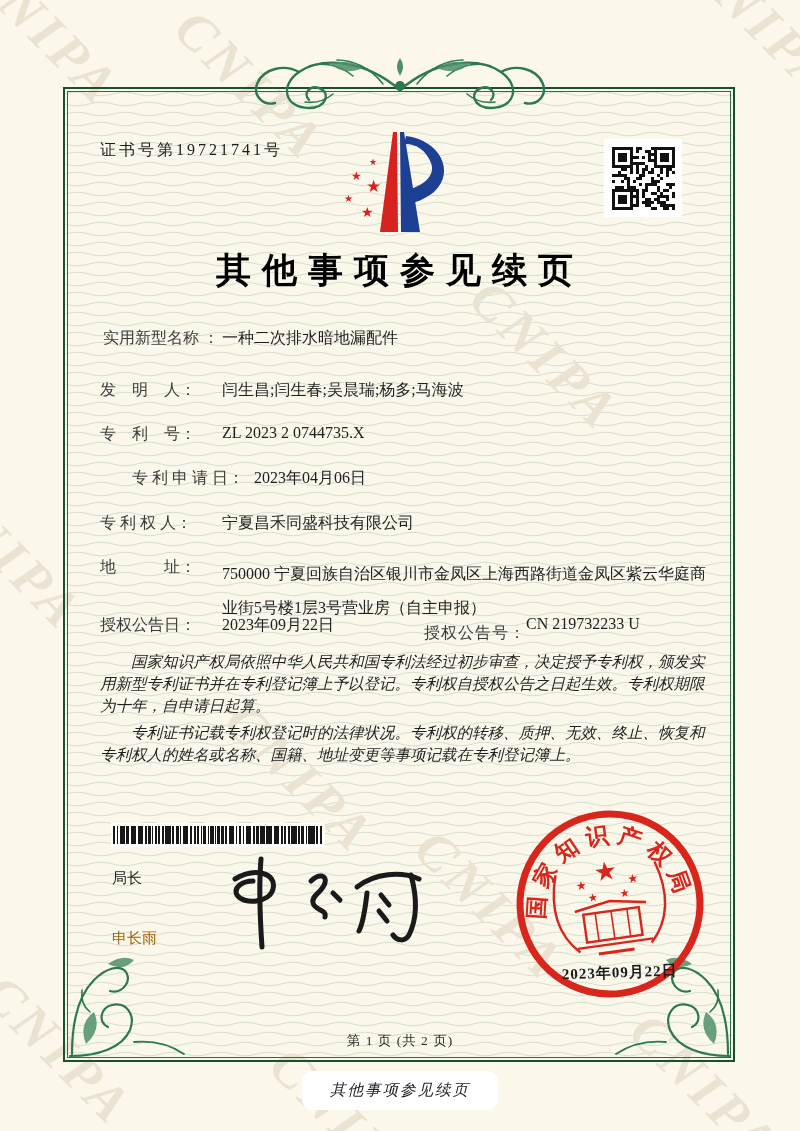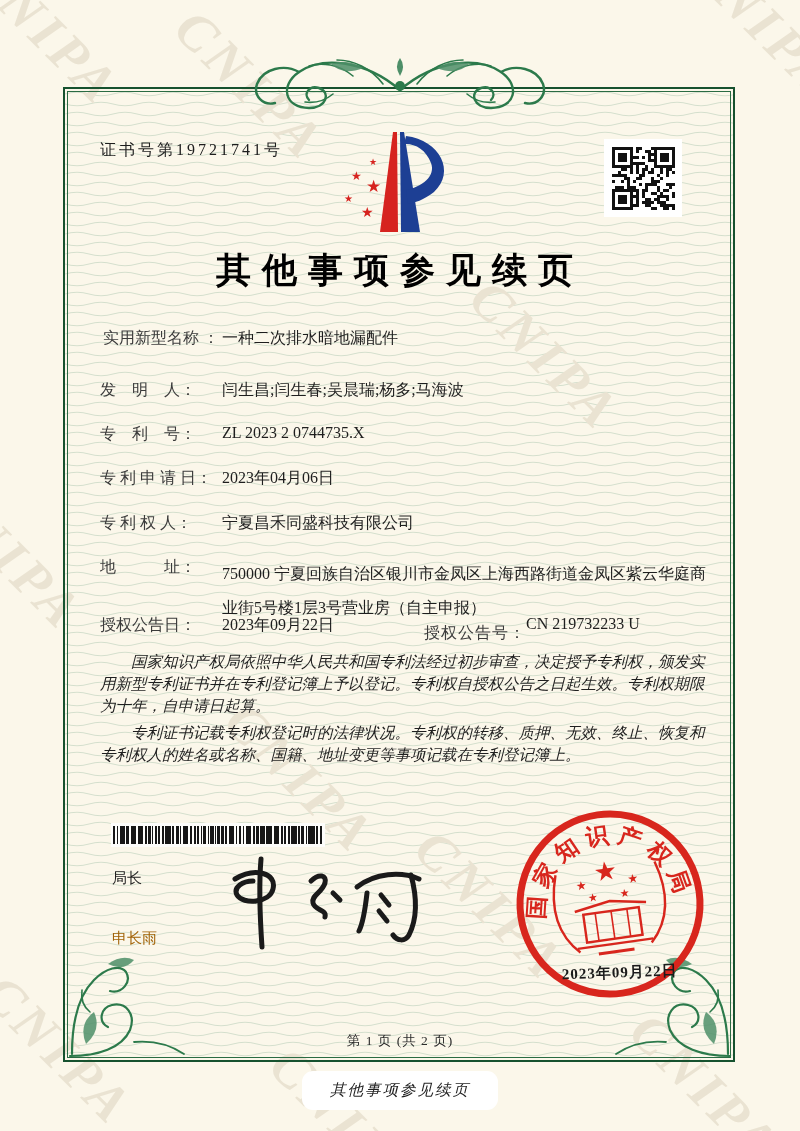--- a/index.html
+++ b/index.html
@@ -35,21 +35,21 @@
   .qr { position:absolute; left:604px; top:139px; width:78px; height:78px; background:#fff; z-index:3; display:flex; align-items:center; justify-content:center; }
   .title { position:absolute; left:0; width:100%; top:247px; z-index:3; text-align:center;
            font-size:35px; font-weight:700; letter-spacing:11px; color:#000; }
   
   .row { position:absolute; left:100px; z-index:3; display:flex; font-size:16px; color:#222; }
   .row .lbl { flex:0 0 122px; white-space:pre; color:#3b3b3b; }
   .row .val { color:#1e1e1e; }
   .r-name   { top:328px;text-align:center; }
   .r-inv    { top:380px; }
   .r-pat    { top:424px; }
-  .r-fil    { top:468px; }
+  .r-fil    { top:468px;margin-left:32px; }
   .r-own    { top:513px; }
   .r-addr   { top:557px; }
   .r-addr .val { width:492px; line-height:34px; }
   .r-grant  { top:615px; }
   .r-grant .val1 { flex:0 0 202px; }
   .r-grant .lbl2 { flex:0 0 100px; white-space:pre; color:#3b3b3b; letter-spacing:1px;margin-top:8px; }
   
   .paras { position:absolute; left:100px; top:651px; width:612px; z-index:3;
            font-style:italic; font-size:15.5px; line-height:22px; color:#1f1f1f; }
   .paras p { text-indent:2em; margin-bottom:5px; }

